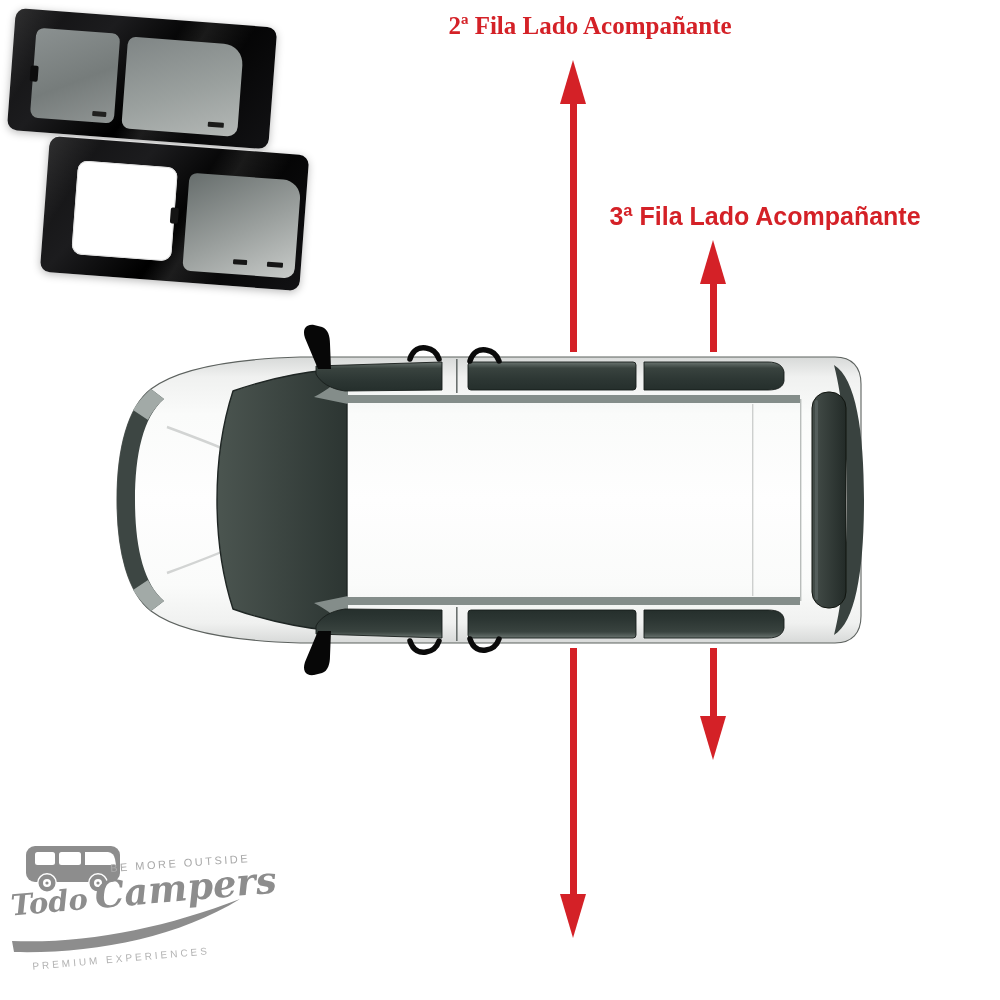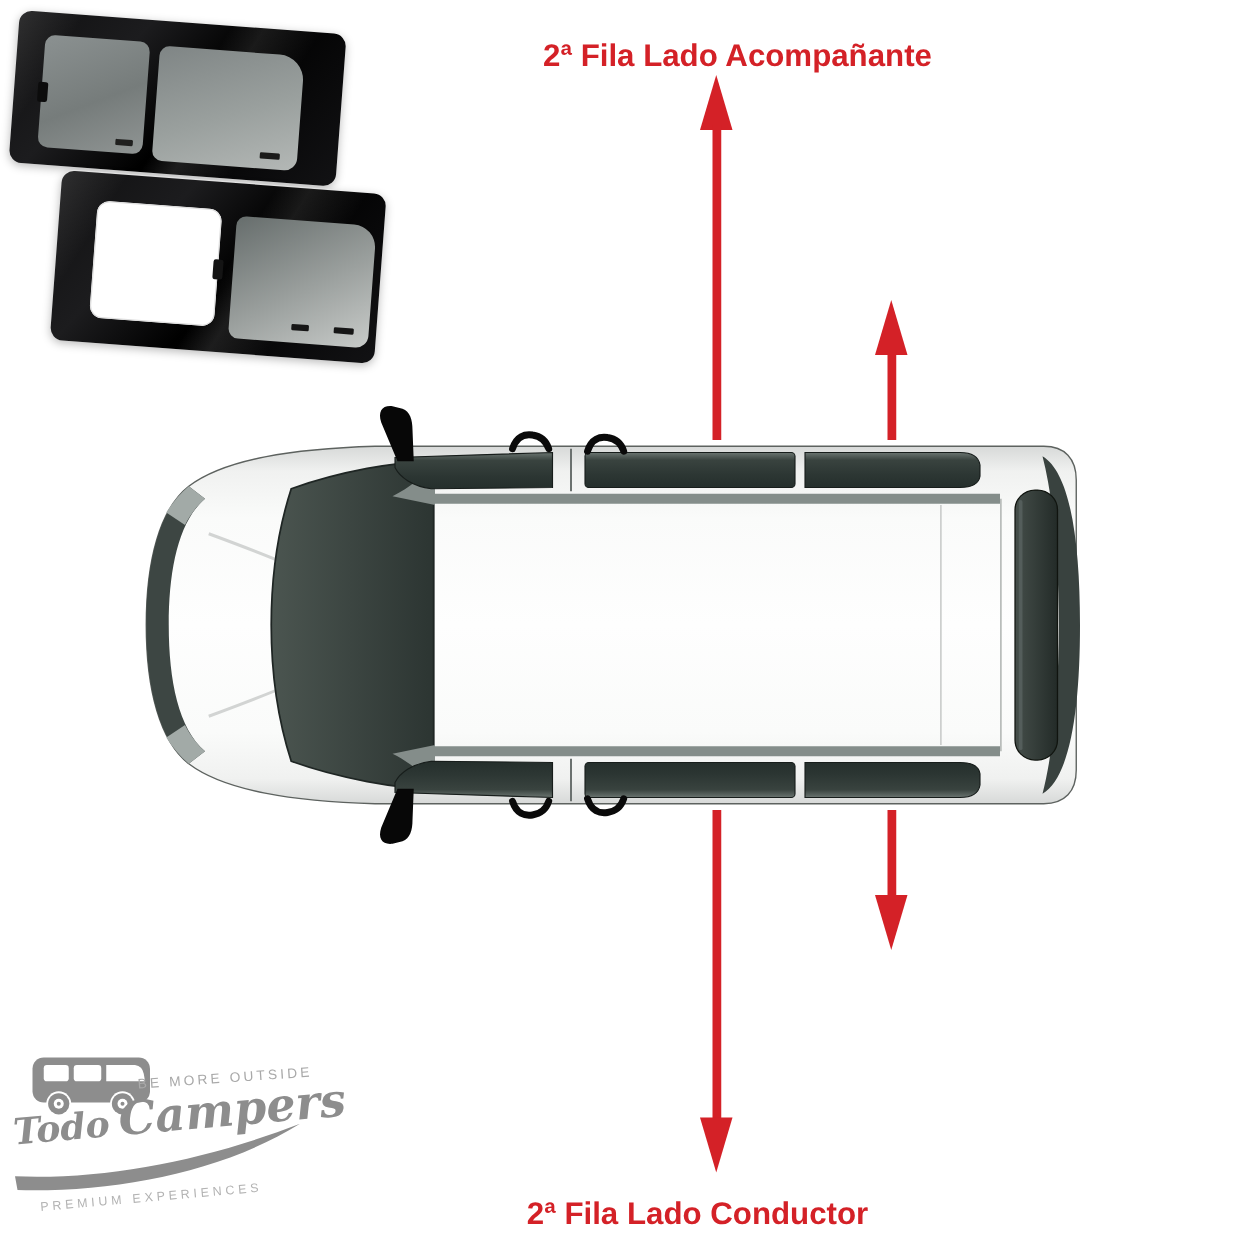--- a/index.html
+++ b/index.html
@@ -154,22 +154,22 @@
   </div>
   <div>
     <div class="shaft" style="left:709.5px;top:648px;height:70px;"></div>
     <div class="head down" style="left:700px;top:716px;"></div>
   </div>
   <div>
     <div class="shaft" style="left:569.5px;top:648px;height:248px;"></div>
     <div class="head down" style="left:560px;top:894px;"></div>
   </div>
 
-  <div class="ann" style="left:430px;top:32px;width:320px;">2ª Fila Lado Acompañante</div>
-  <div class="ann" style="left:408px;top:958px;width:300px;">2ª Fila Lado Conductor</div>
+  <div class="ann" style="left:430px;top:12px;width:320px;font-family:Liberation Serif, serif;">2ª Fila Lado Acompañante</div>
+  <div class="ann" style="left:605px;top:203px;width:320px;">3ª Fila Lado Acompañante</div>
 
   <div class="logo">
     <svg width="104" height="56" viewBox="0 0 104 56" style="position:absolute;left:12px;top:6px;">
       <rect x="4" y="5" width="94" height="36" rx="9" fill="#8d8d8d"></rect>
       <rect x="13" y="11" width="20" height="13" rx="2.5" fill="#fff"></rect>
       <rect x="37" y="11" width="22" height="13" rx="2.5" fill="#fff"></rect>
       <path d="M 63 11 L 86 11 Q 92 12 93 18 L 94 24 L 63 24 Z" fill="#fff"></path>
       <circle cx="25" cy="42" r="10" fill="#fff"></circle>
       <circle cx="25" cy="42" r="8.5" fill="#8d8d8d"></circle>
       <circle cx="25" cy="42" r="4" fill="#fff"></circle>

